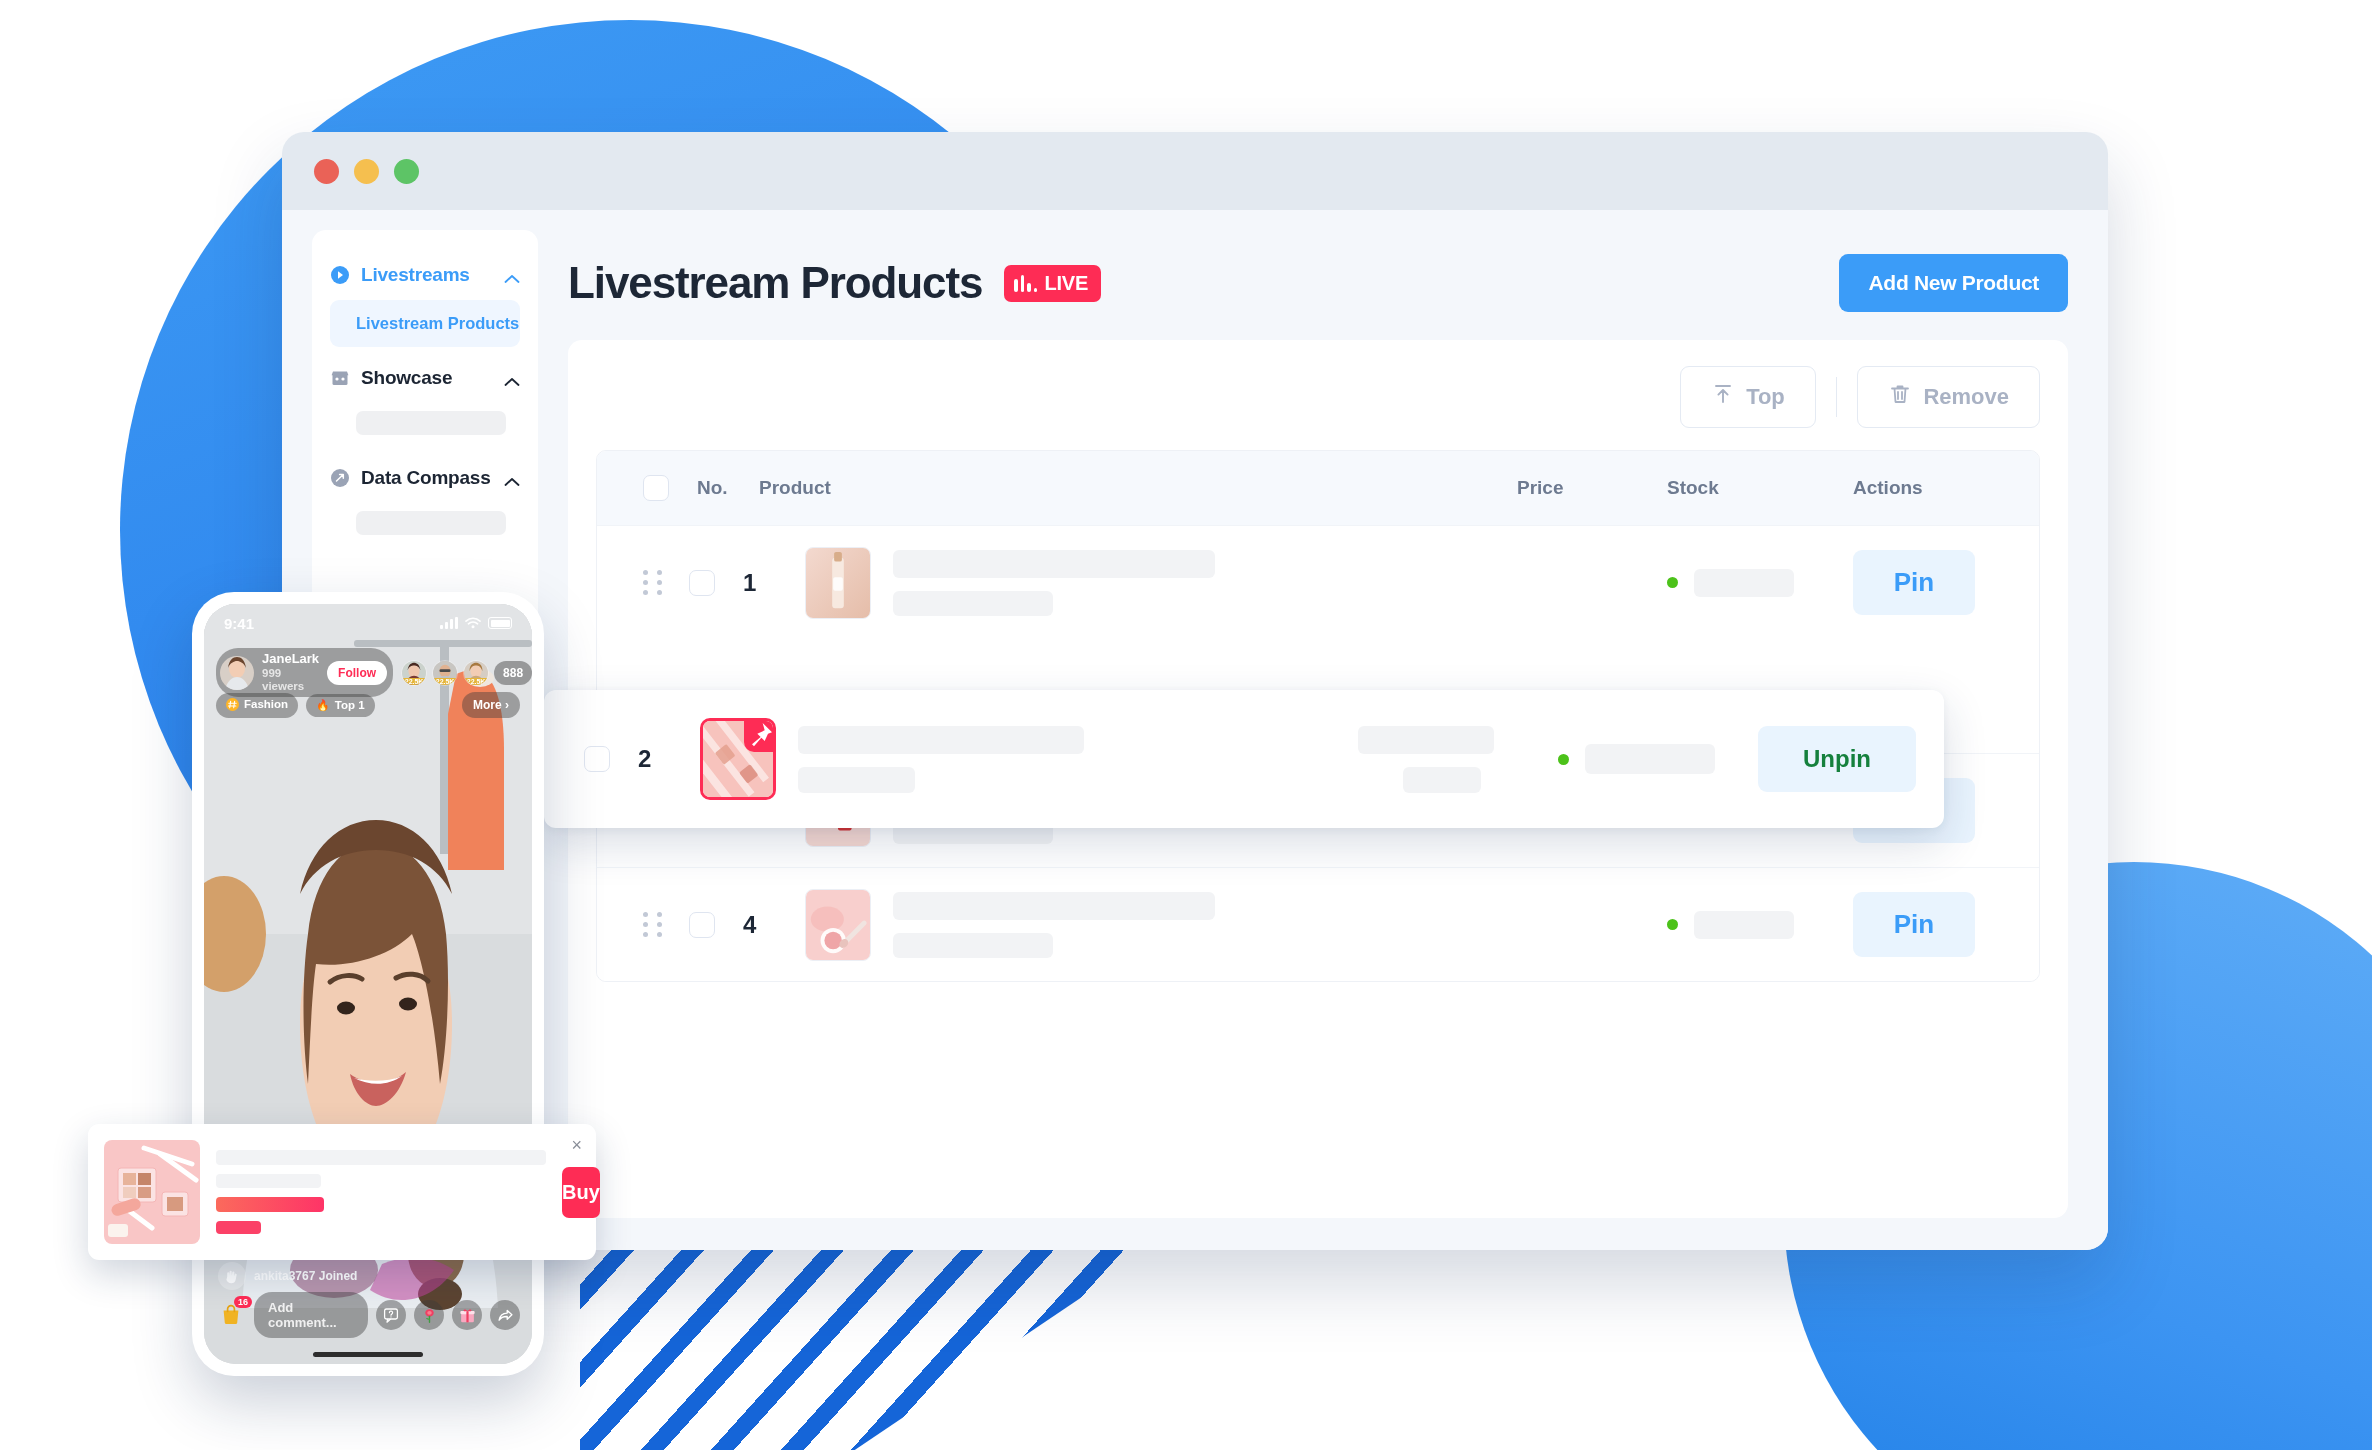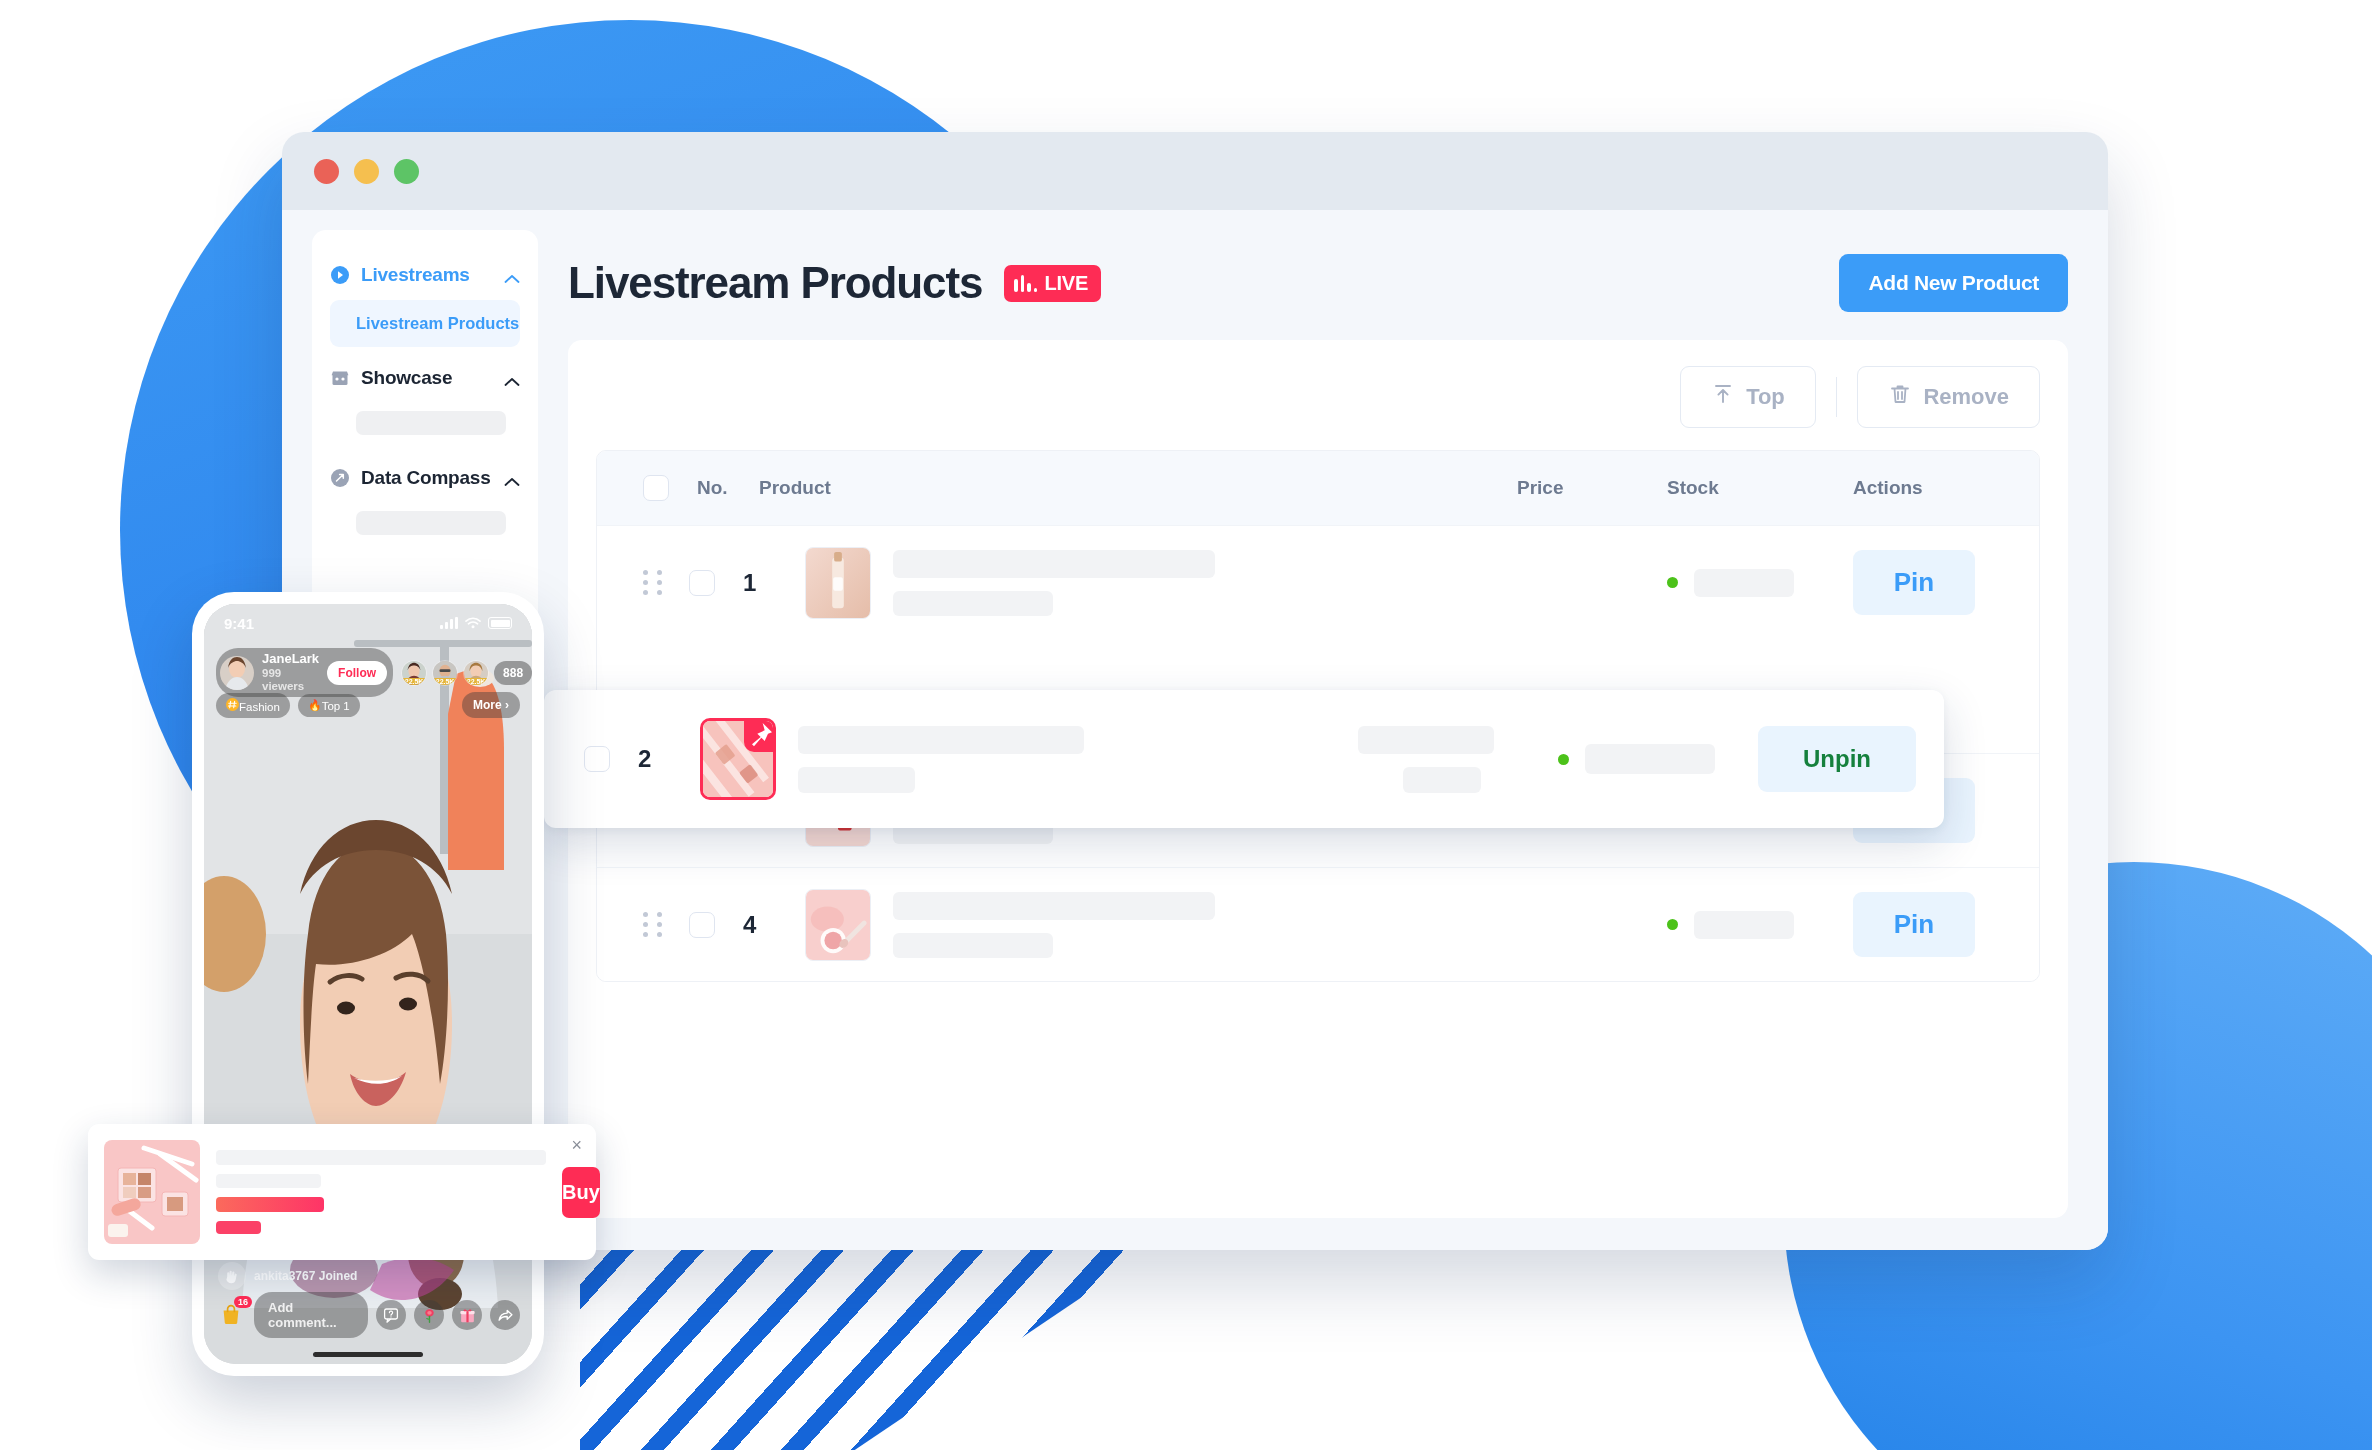--- a/index.html
+++ b/index.html
@@ -216,23 +216,23 @@
     position:absolute; left:0; right:0; bottom:0; text-align:center;
     font-size:7px; font-weight:800; color:#fff; background:#e5b53a;
   }
   .vcount {
     background:rgba(60,60,60,.45); color:#fff; font-size:12px; font-weight:700;
     border-radius:13px; padding:5px 9px;
   }
 
   .tag-row { position:absolute; top:88px; left:12px; right:12px; display:flex; align-items:center; gap:8px; }
   .tag {
-    display:flex; align-items:flex-end; 
+    display:flex; align-items:flex-start; gap:5px;
     background:rgba(60,60,60,.42); color:#fff;
-    font-size:11.5px; font-weight:400; border-radius:14px; padding:5px 10px;
+    font-size:11.5px; font-weight:700; border-radius:14px; padding:5px 10px;
   }
   .tag .gl { font-size:11px; }
   .more-pill {
     margin-left:auto; background:rgba(60,60,60,.42); color:#fff;
     font-size:12px; font-weight:700; border-radius:14px; padding:6px 11px; cursor:pointer;
   }
 
   .feed { position:absolute; left:14px; right:14px; bottom:108px; }
   .feed-line { display:flex; align-items:flex-start; gap:8px; margin-top:8px; }
   .feed-ico { width:26px; height:26px; border-radius:50%; background:rgba(255,255,255,.28);

